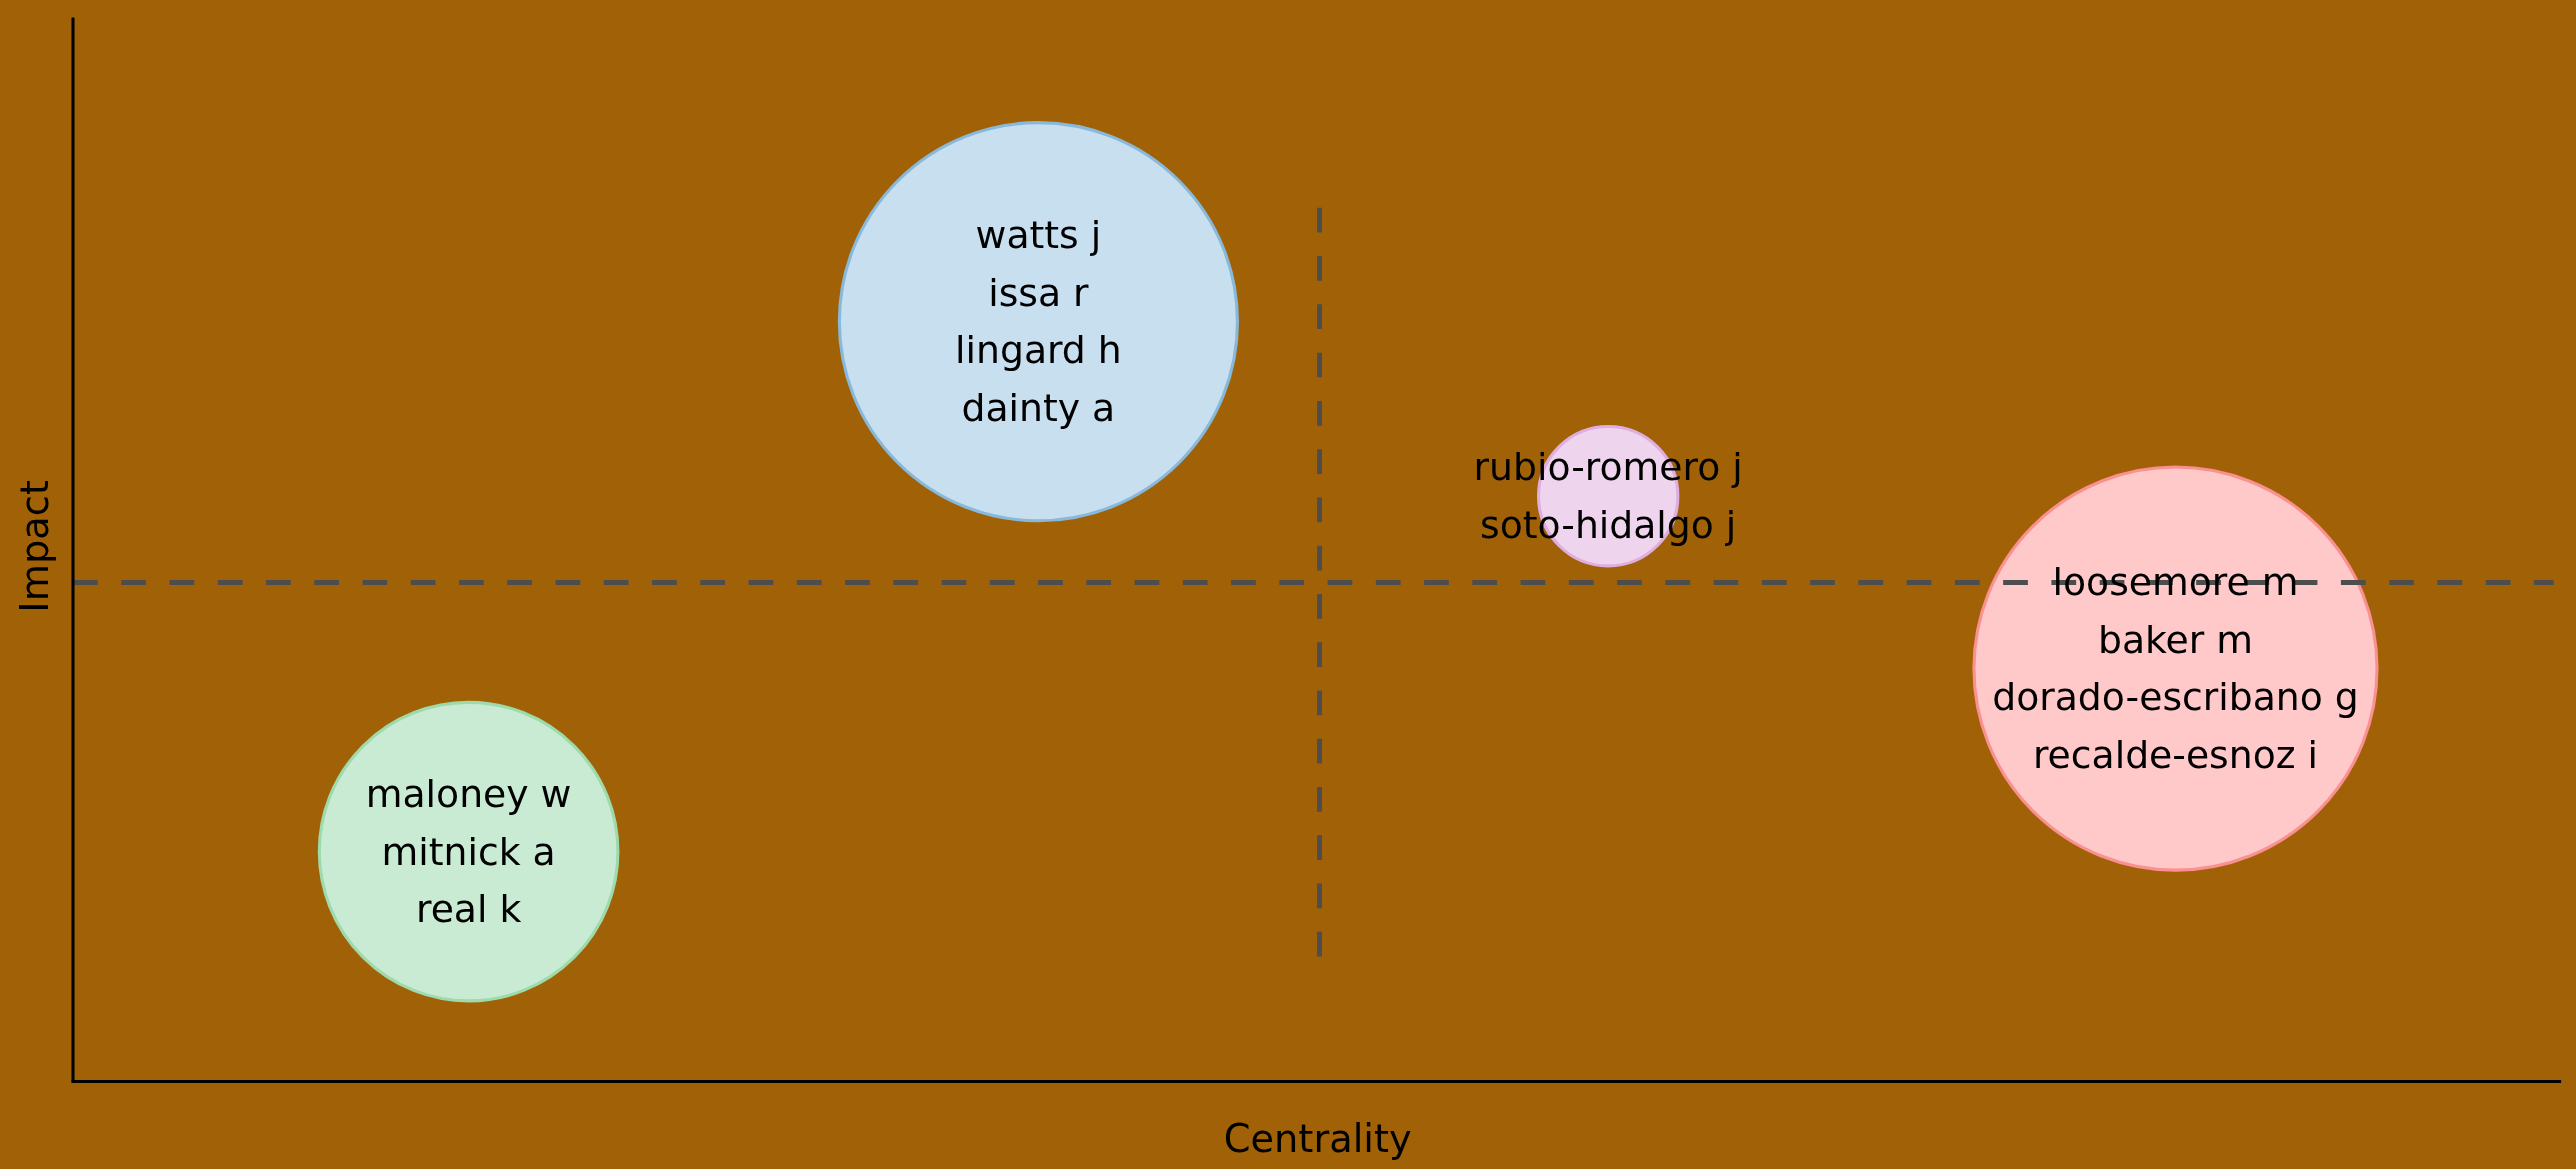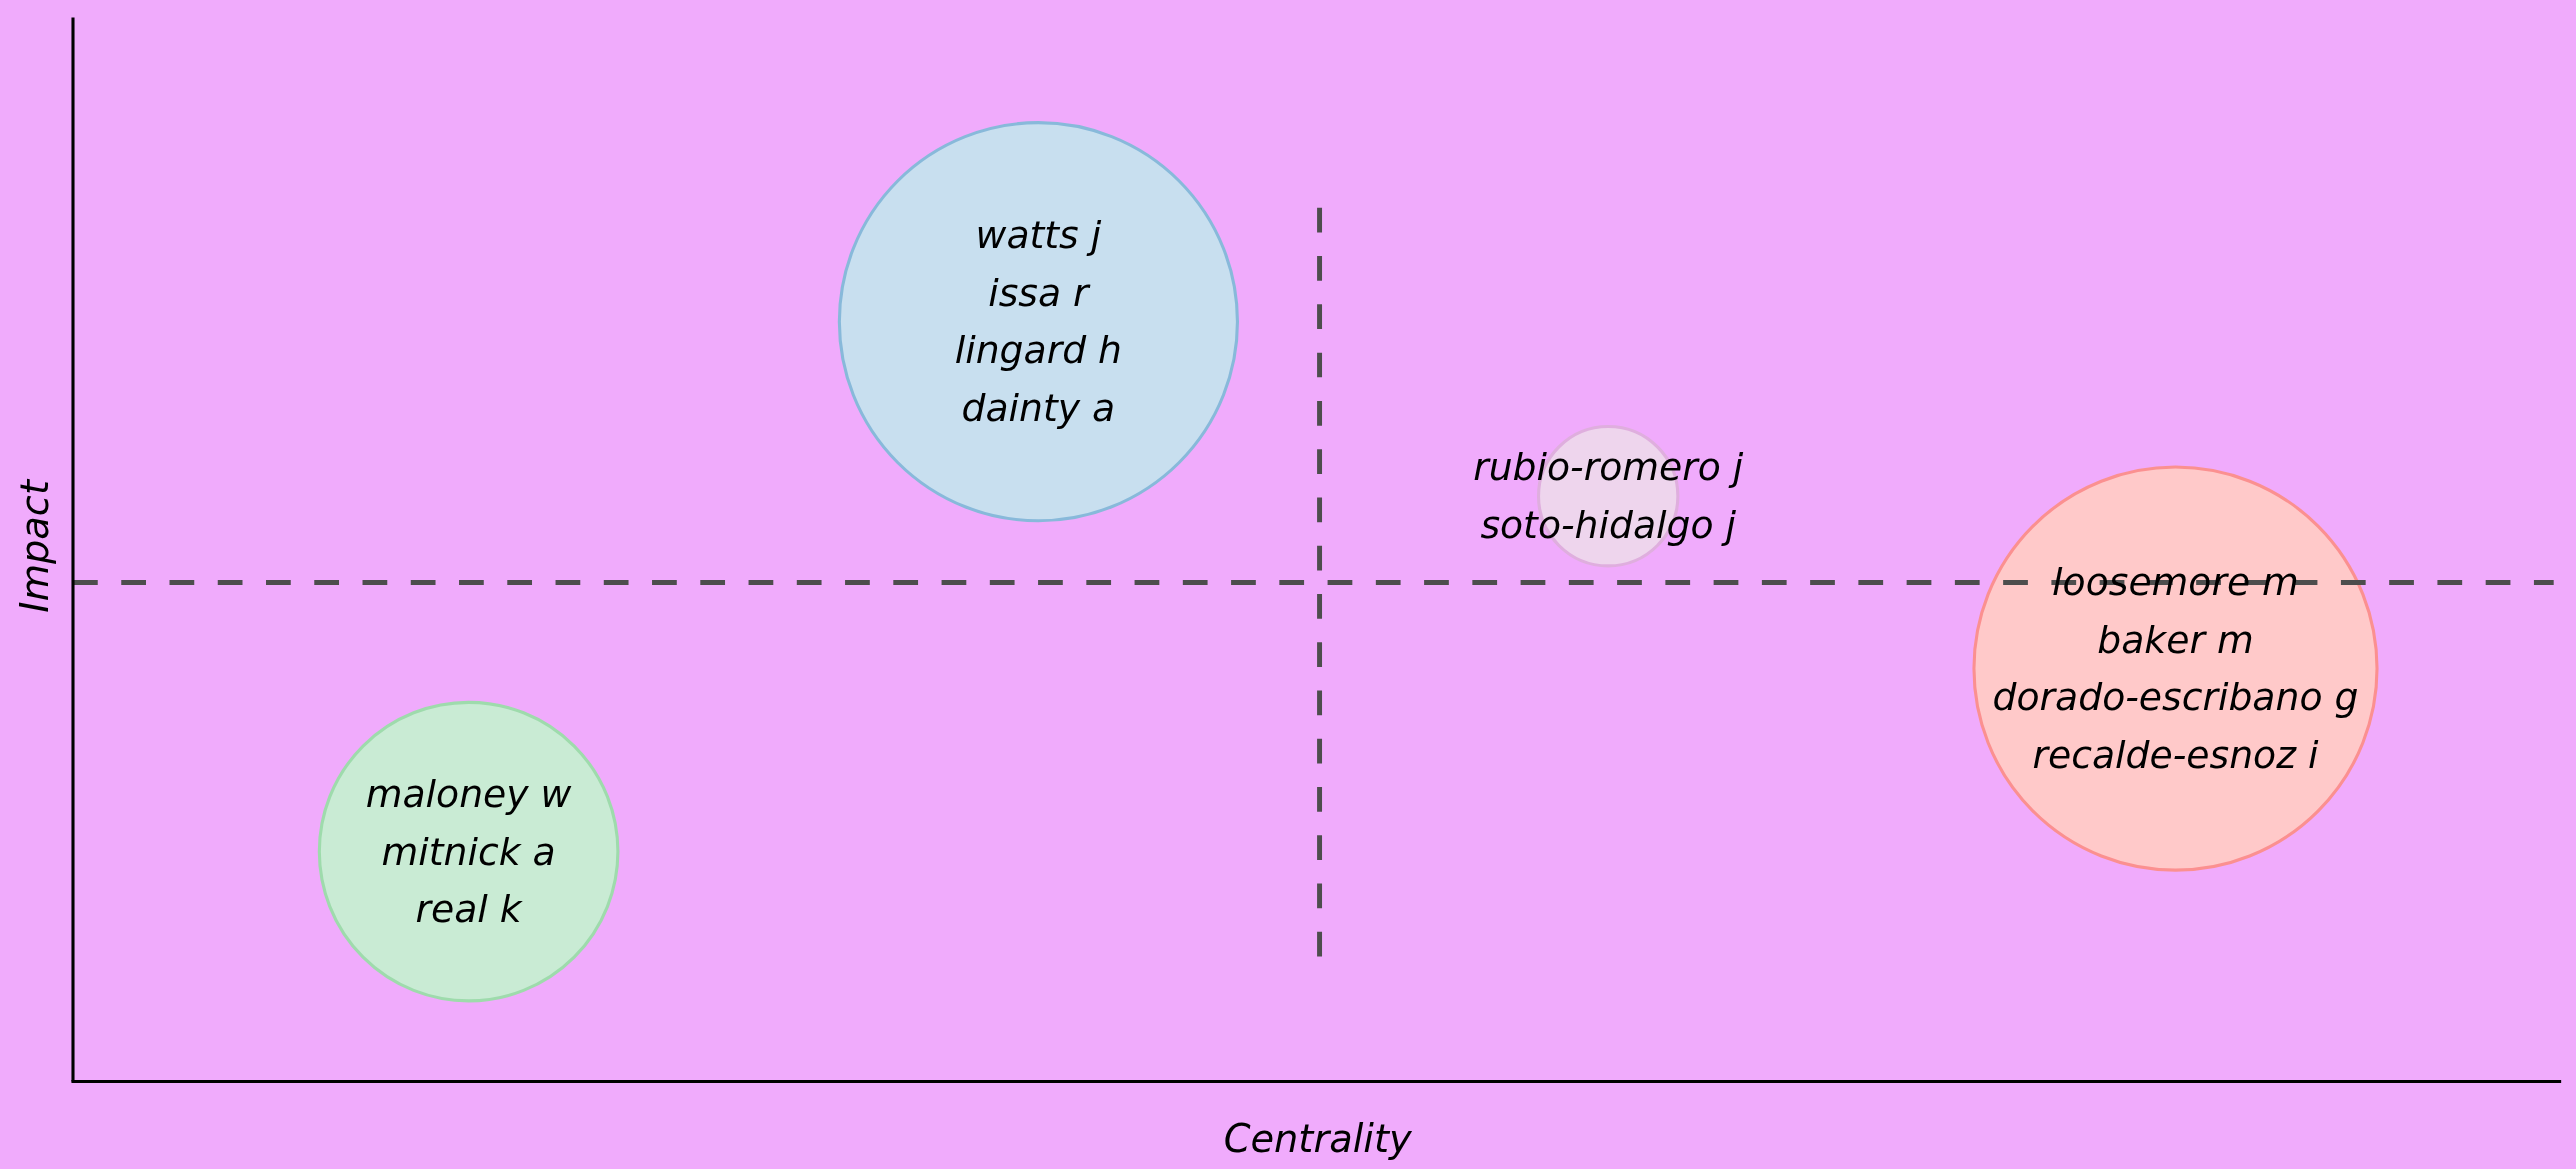--- a/index.html
+++ b/index.html
@@ -3,24 +3,23 @@
 <meta charset="utf-8">
 <style>
   html, body {
     margin: 0;
     padding: 0;
     background: #ffffff;
   }
   .chart-wrap {
     width: 2576px;
     height: 1170px;
-    background: #f0abfc;
+    background: #a16207;
     position: relative;
     overflow: hidden;
-    font-style: italic;
   }
   svg text {
     font-family: "DejaVu Sans", "Liberation Sans", sans-serif;
     fill: #000000;
   }
   .axis-label {
     font-size: 62px;
   }
   .bubble-label {
     font-size: 61px;

